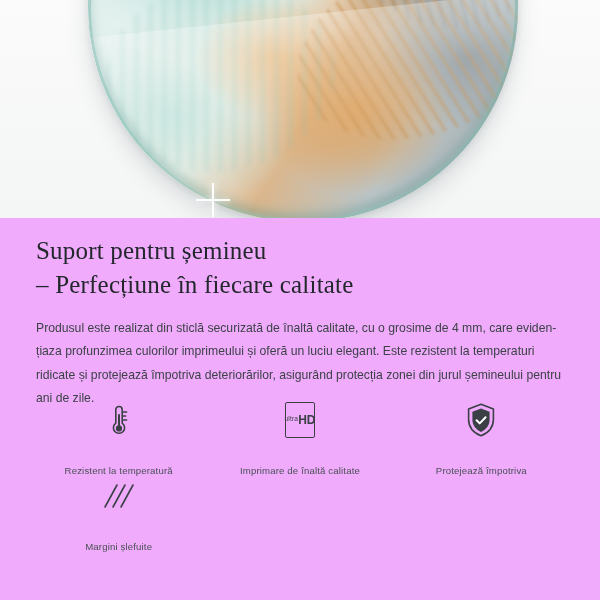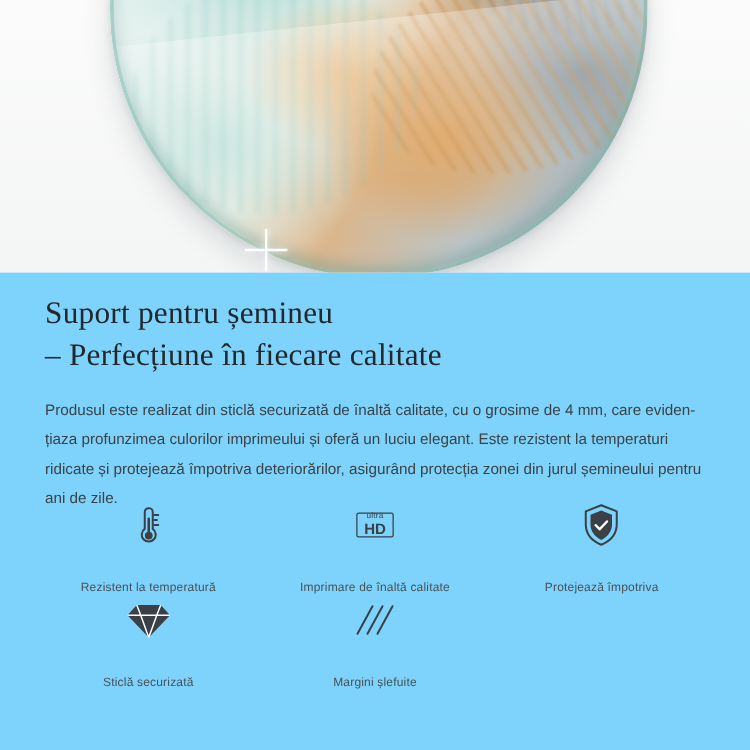--- a/index.html
+++ b/index.html
@@ -5,21 +5,21 @@
   * { box-sizing: border-box; margin: 0; padding: 0; }
   html, body {
     width: 600px; height: 600px;
     background: #ffffff;
     font-family: "Liberation Sans", sans-serif;
     overflow: hidden;
   }
   #page {
     position: relative;
     width: 600px; height: 600px;
-    background: #7dd3fc;
+    background: #f0abfc;
   }
 
   
   .hero {
     position: absolute;
     left: 0; top: 0;
     width: 600px; height: 218px;
     overflow: hidden;
     background: #f7f8f8;
   }
@@ -179,24 +179,24 @@
     font-size: 9.6px;
     color: #4a5055;
     text-align: center;
     letter-spacing: 0.15px;
   }
   svg { display: block; }
   .stroke { stroke: #3a4045; fill: none; stroke-width: 1.6; stroke-linecap: round; stroke-linejoin: round; }
   .fill { fill: #3a4045; }
 
   .hd-badge {
-    width: 30px; height: 20px;
+    width: 30px; height: 36px;
     border: 1.6px solid #3a4045;
     border-radius: 2px;
-    display: flex; flex-direction: column;
+    display: flex; 
     align-items: center; justify-content: center;
     line-height: 1;
   }
   .hd-badge .u { font-size: 6.5px; color: #3a4045; letter-spacing: 0.2px; }
   .hd-badge .h { font-size: 12px; font-weight: bold; color: #3a4045; margin-top: 1px; }
 </style>
 </head>
 <body>
 
 <div id="page">
@@ -251,29 +251,20 @@
       <div class="ico">
         <svg width="34" height="38" viewBox="0 0 34 38">
           <path class="stroke" d="M17 3.2 4.6 8.1v10.3c0 8 5.2 13.4 12.4 16.4 7.2-3 12.4-8.4 12.4-16.4V8.1L17 3.2z" stroke-width="1.7"></path>
           <path class="fill" d="M17 7.4 8.4 10.8v7.6c0 6 3.8 10.2 8.6 12.5 4.8-2.3 8.6-6.5 8.6-12.5v-7.6L17 7.4z"></path>
           <path d="M12.6 19.2l3.1 3.2 5.9-6.2" stroke="#ffffff" stroke-width="2" fill="none" stroke-linecap="round" stroke-linejoin="round"></path>
         </svg>
       </div>
       <div class="cap">Protejează împotriva</div>
     </div>
 
-    <div class="feature">
-      <div class="ico">
-        <svg width="38" height="34" viewBox="0 0 38 34">
-          <path class="fill" d="M9.4 5h19.2l7.4 8.2L19 31 2 13.2 9.4 5z"></path>
-          <path d="M2 13.2h34M9.4 5l3.2 8.2L19 31M28.6 5l-3.2 8.2L19 31" stroke="#ffffff" stroke-width="1.2" fill="none"></path>
-        </svg>
-      </div>
-      <div class="cap">Sticlă securizată</div>
-    </div>
 
     <div class="feature">
       <div class="ico">
         <svg width="36" height="30" viewBox="0 0 36 30">
           <path class="stroke" d="M4 26 L16 4" stroke-width="2"></path>
           <path class="stroke" d="M12 26 L24 4" stroke-width="2"></path>
           <path class="stroke" d="M20 26 L32 4" stroke-width="2"></path>
         </svg>
       </div>
       <div class="cap">Margini șlefuite</div>

